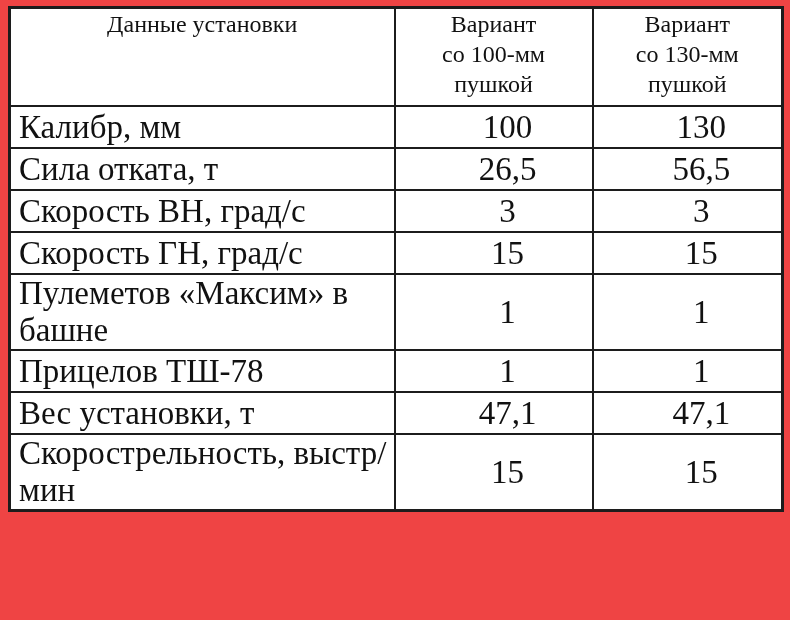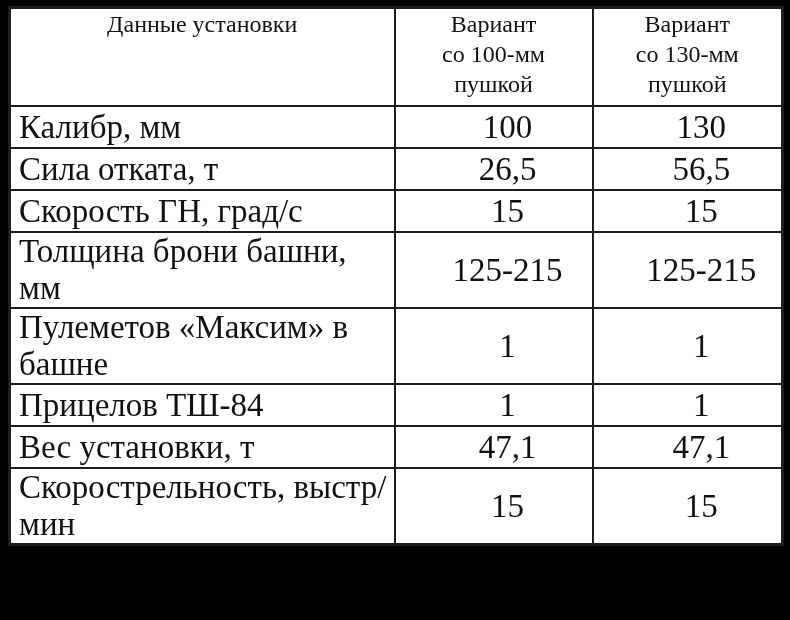--- a/index.html
+++ b/index.html
@@ -8,21 +8,21 @@
     width: 790px;
     height: 620px;
     background: #ffffff;
     font-family: "Liberation Serif", "DejaVu Serif", serif;
     color: #111111;
   }
   .page {
     position: relative;
     width: 790px;
     height: 620px;
-    background: #000000;
+    background: #ef4444;
     overflow: hidden;
   }
   table.spec {
     position: absolute;
     left: 8px;
     top: 6px;
     width: 773px;
     border-collapse: collapse;
     table-layout: fixed;
     background: #ffffff;
@@ -90,36 +90,36 @@
         <td class="lbl">Калибр, мм</td>
         <td class="val">100</td>
         <td class="val">130</td>
       </tr>
       <tr>
         <td class="lbl">Сила отката, т</td>
         <td class="val">26,5</td>
         <td class="val">56,5</td>
       </tr>
       <tr>
+        <td class="lbl">Скорость ВН, град/с</td>
+        <td class="val">3</td>
+        <td class="val">3</td>
+      </tr>
+      <tr>
         <td class="lbl">Скорость ГН, град/с</td>
         <td class="val">15</td>
         <td class="val">15</td>
-      </tr>
-      <tr>
-        <td class="lbl">Толщина брони башни, мм</td>
-        <td class="val">125-215</td>
-        <td class="val">125-215</td>
       </tr>
       <tr>
         <td class="lbl">Пулеметов «Максим» в башне</td>
         <td class="val">1</td>
         <td class="val">1</td>
       </tr>
       <tr>
-        <td class="lbl">Прицелов ТШ-84</td>
+        <td class="lbl">Прицелов ТШ-78</td>
         <td class="val">1</td>
         <td class="val">1</td>
       </tr>
       <tr>
         <td class="lbl">Вес установки, т</td>
         <td class="val">47,1</td>
         <td class="val">47,1</td>
       </tr>
       <tr>
         <td class="lbl">Скорострельность, выстр/мин</td>

